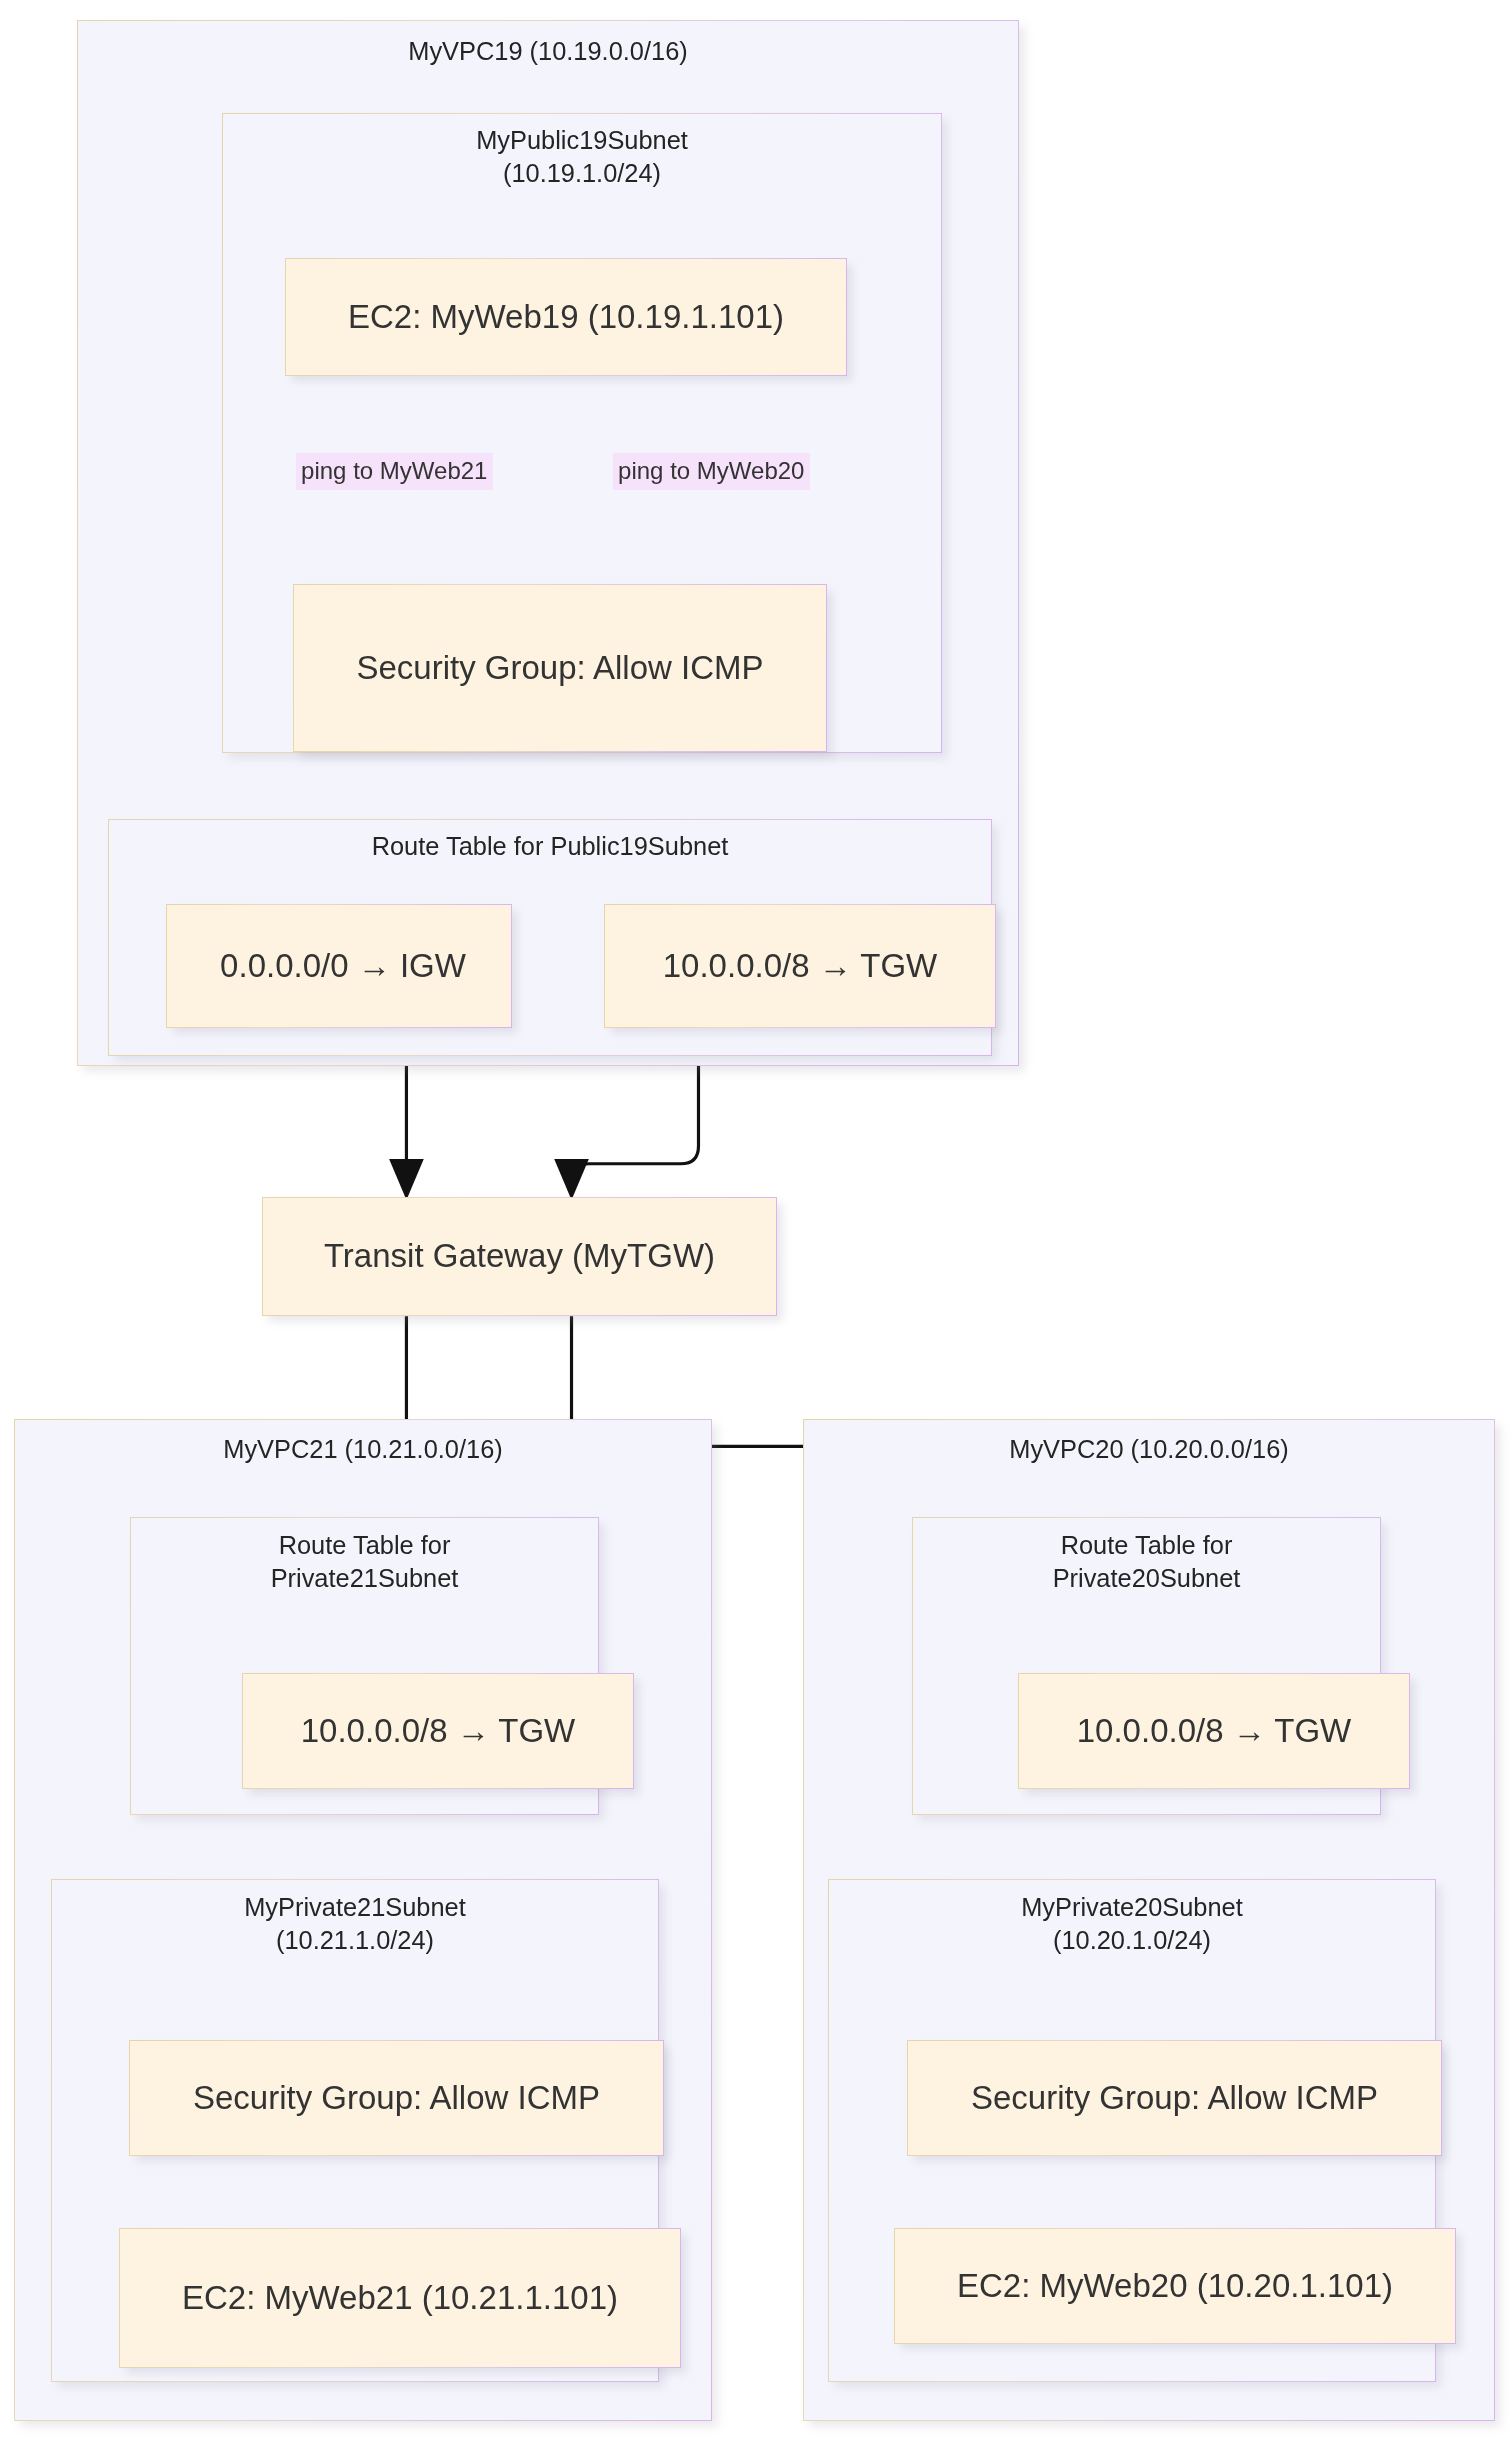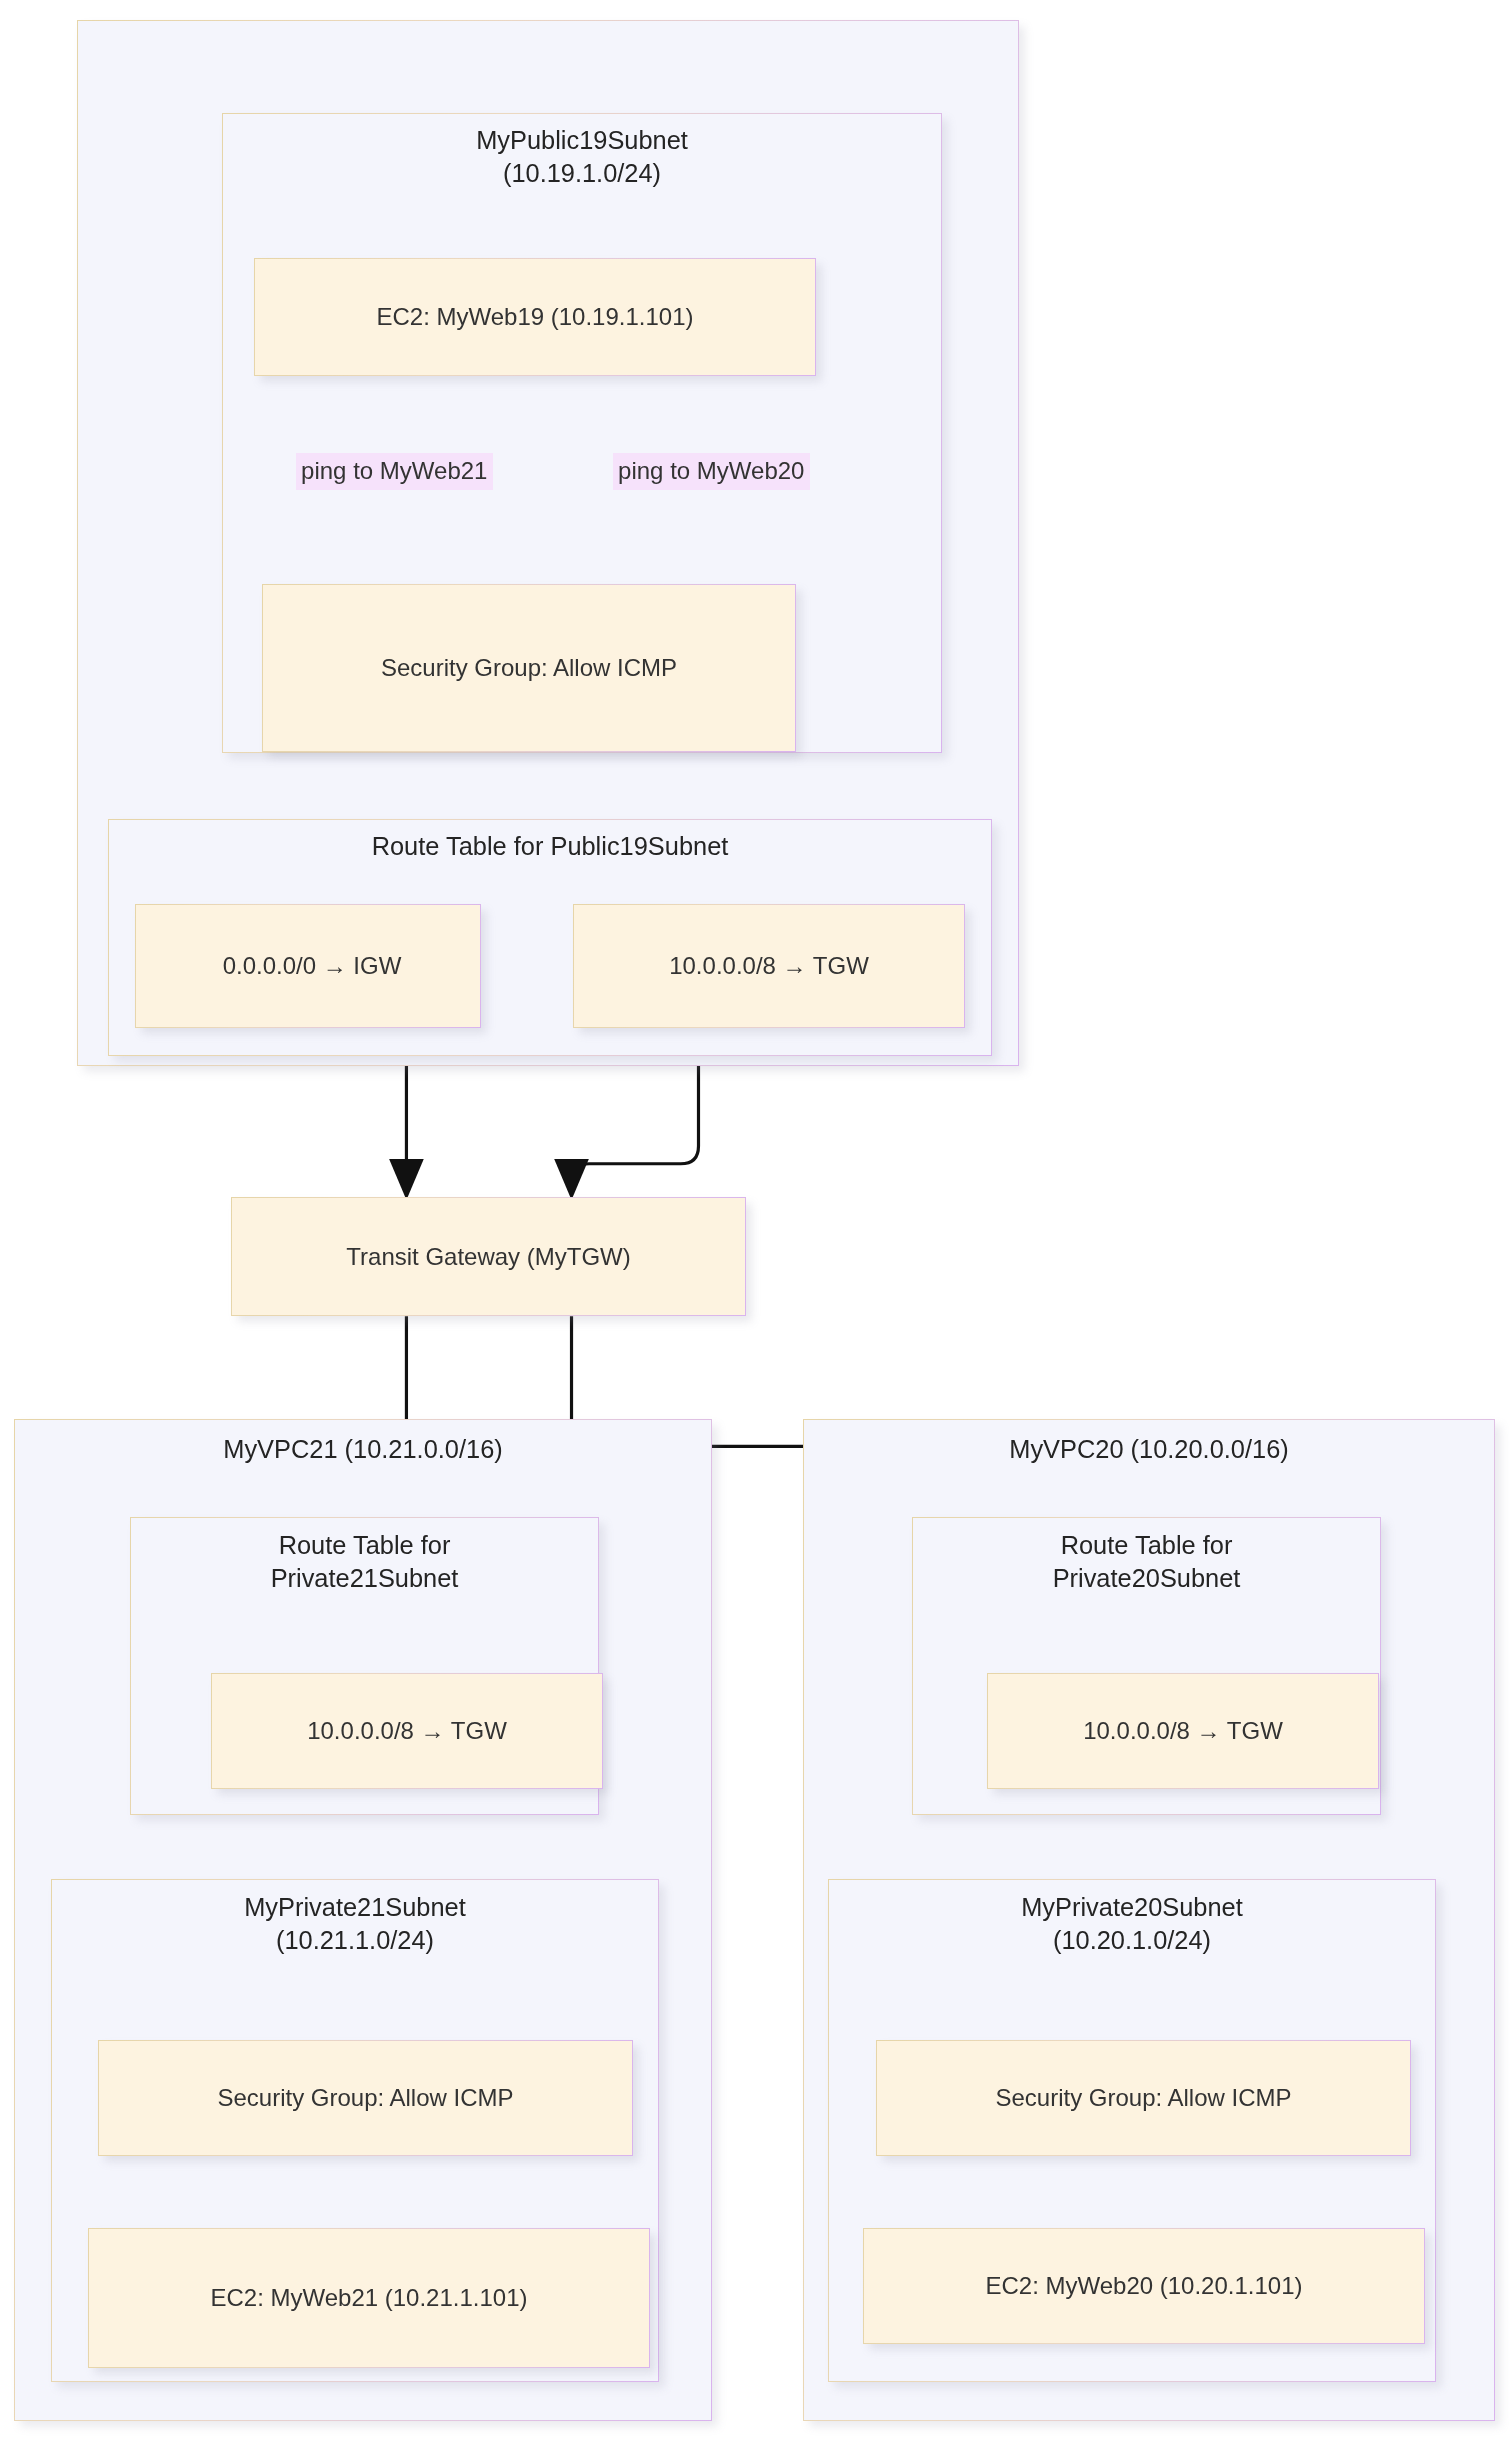--- a/index.html
+++ b/index.html
@@ -32,24 +32,25 @@
   .node{
     position:absolute;
     background:#FDF3E0;
     border-width:1.9px;
     border-style:solid;
     border-image:linear-gradient(100deg,#E6D5A8 0%,#EBD8C0 35%,#E3C9DC 65%,#D9B3EE 100%) 1;
     box-shadow:5.7px 5.7px 9px rgba(140,140,160,.20);
     box-sizing:border-box;
     display:flex;align-items:center;justify-content:center;
     color:#333333;
-    font-size:24px;
+    font-size:33px;
     text-align:center;
     line-height:1.3;
     white-space:pre-line;
+    margin-left:31px;
   }
 
   
   .edge-label{
     position:absolute;
     background:#F6E2FB;
     color:#333333;
     font-size:24px;
     line-height:1;
     padding:6.3px 5.1px;
@@ -91,20 +92,21 @@
       <path d="M 578,3395 L 578,3505"></path>
 
       <path d="M 1862,2860 L 1862,2960"></path>
 
       <path d="M 1800,3395 L 1800,3505"></path>
     </g>
   </svg>
 
   <div class="cluster" style="left:77px;top:20.3px;width:942px;height:1046px;">
   </div>
+  <div class="cluster-title" style="left:77px;top:35px;width:942px;">MyVPC19 (10.19.0.0/16)</div>
 
   <div class="cluster" style="left:222px;top:113px;width:720px;height:640px;">
   </div>
   <div class="cluster-title" style="left:222px;top:124px;width:720px;">MyPublic19Subnet
 (10.19.1.0/24)</div>
 
   <div class="node" style="left:254px;top:258px;width:562px;height:118px;">EC2: MyWeb19 (10.19.1.101)</div>
 
   <div class="edge-label" style="left:296px;top:453px;">ping to MyWeb21</div>
 

